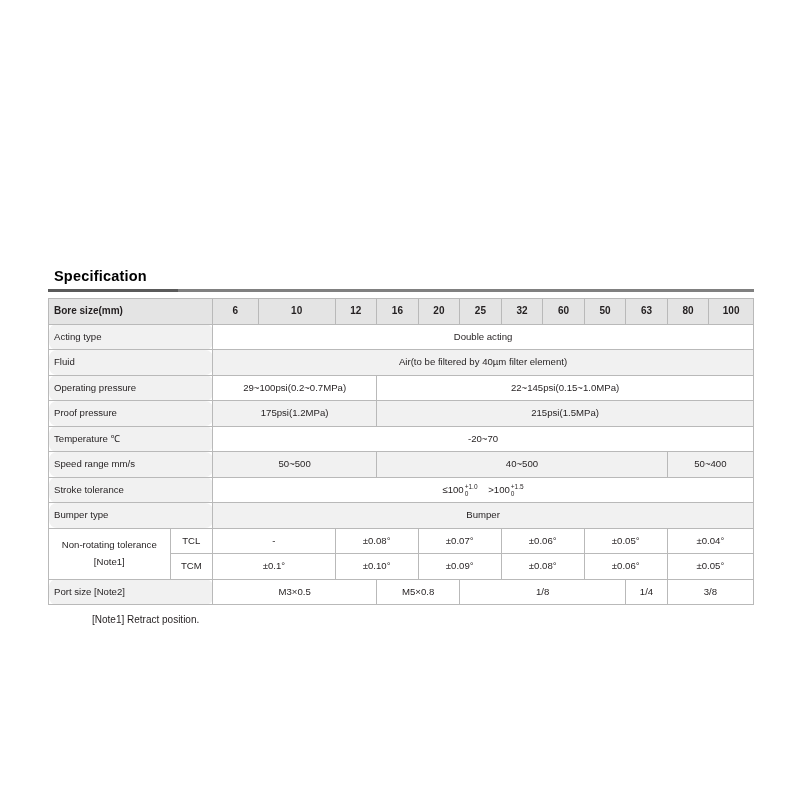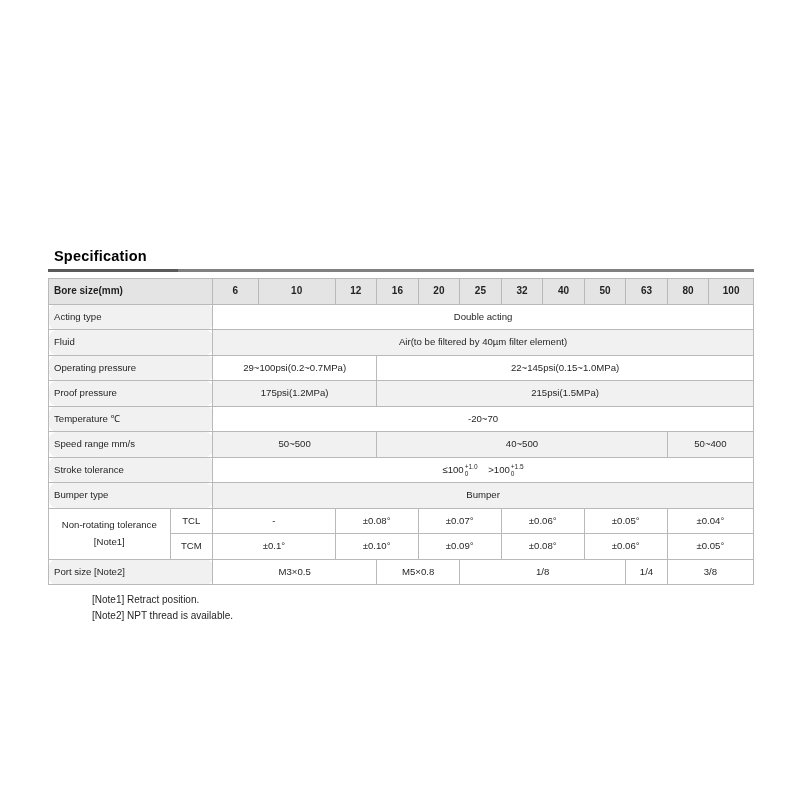--- a/index.html
+++ b/index.html
@@ -18,21 +18,21 @@
   .sheet {
     position: absolute;
     left: 0;
     top: 0;
     width: 800px;
     height: 800px;
   }
   .spec-block {
     position: absolute;
     left: 48px;
-    top: 248px;
+    top: 268px;
     width: 706px;
   }
   .title-text {
     font-size: 14.5px;
     font-weight: bold;
     letter-spacing: 0.2px;
     color: #000000;
     padding: 0 0 3px 6px;
     white-space: nowrap;
   }
@@ -151,21 +151,21 @@
       <tbody>
           <tr>
         <th class="head-lbl" colspan="2">Bore size(mm)</th>
         <th class="head">6</th>
         <th class="head">10</th>
         <th class="head">12</th>
         <th class="head">16</th>
         <th class="head">20</th>
         <th class="head">25</th>
         <th class="head">32</th>
-        <th class="head">40</th>
+        <th class="head">60</th>
         <th class="head">50</th>
         <th class="head">63</th>
         <th class="head">80</th>
         <th class="head">100</th>
       </tr>
 
       <tr>
         <td class="lbl" colspan="2">Acting type</td>
         <td colspan="12">Double acting</td>
       </tr>
@@ -241,17 +241,16 @@
         <td colspan="2">M5×0.8</td>
         <td colspan="4">1/8</td>
         <td colspan="1">1/4</td>
         <td colspan="2">3/8</td>
       </tr>
     </tbody>
       </table>
 
     <div class="notes">
       <div>[Note1] Retract position.</div>
-      <div>[Note2] NPT thread is available.</div>
     </div>
 
   </div>
 </div>
 
 </body></html>

